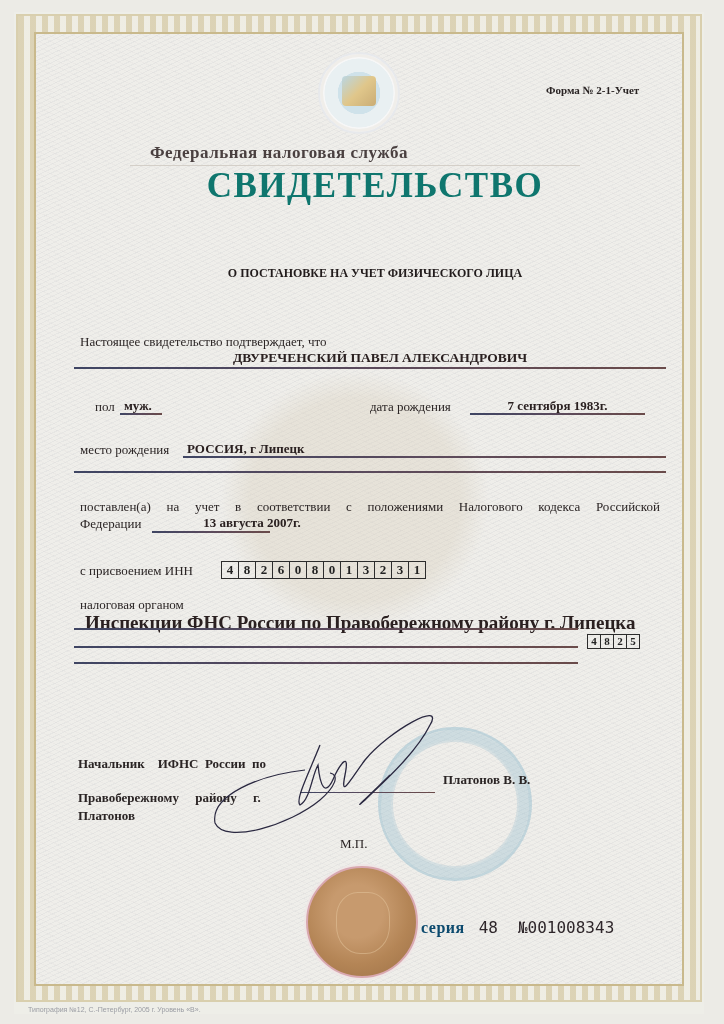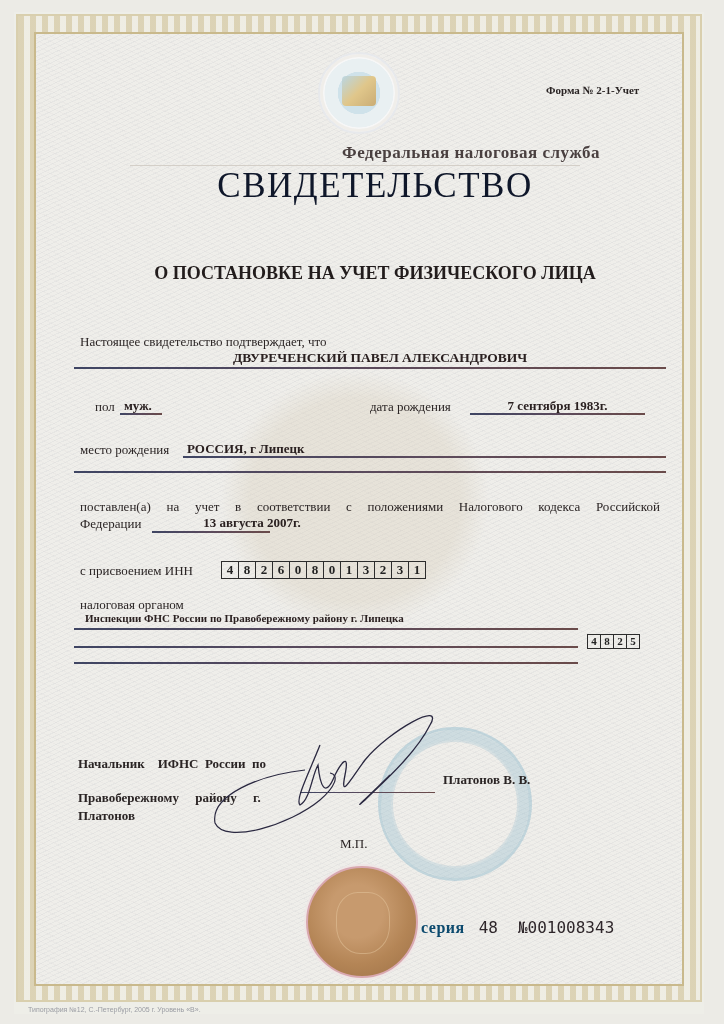--- a/index.html
+++ b/index.html
@@ -34,31 +34,31 @@
     border: 2px solid #e7e9ec;
     box-shadow: 0 0 0 3px #f0eeea inset;
   }
   .hologram .hol-center {
     position: absolute; left: 22px; top: 22px; width: 34px; height: 30px;
     background: linear-gradient(135deg, #b6d4e2, #e3c27a 50%, #c9a360);
     border-radius: 4px; opacity: 0.85;
   }
   .form-no { left: 546px; top: 84px; font-weight: bold; font-size: 11px; color: #2a2424; }
   .agency {
-    left: 150px; top: 143px; width: 450px; text-align: right;
+    left: 150px; top: 143px; width: 450px; text-align: left;
     font-weight: bold; font-size: 17px; color: #4a4040; letter-spacing: 0.5px;
   }
   .agency-line { left: 130px; top: 165px; width: 450px; height: 1px; background: #d4cfc8; }
   .title {
     left: 150px; top: 166px; width: 450px; text-align: center;
-    font-weight: normal; font-size: 35px; color: #0f172a; letter-spacing: 1.5px;
+    font-weight: bold; font-size: 35px; color: #0f766e; letter-spacing: 1.5px;
   }
   .subtitle {
     left: 120px; top: 264px; width: 510px; text-align: center;
-    font-weight: bold; font-size: 18px; line-height: 18px; color: #221c1c;
+    font-weight: bold; font-size: 12px; line-height: 18px; color: #221c1c;
   }
   .emblem {
     left: 220px; top: 370px; width: 270px; height: 260px;
     border-radius: 45% 45% 40% 40%;
     background: radial-gradient(ellipse at center, rgba(215,205,185,0.35) 0 55%, rgba(0,0,0,0) 70%);
   }
   .label { font-size: 13px; color: #2a2424; }
   .value { font-weight: bold; font-size: 13px; color: #2a2020; }
   .uline { height: 1.5px; background: linear-gradient(90deg, #3f4563, #5b4a5c, #6a4b4a); }
   .boxes { display: flex; border: 1.5px solid #2c2c2c; }
@@ -145,21 +145,21 @@
   <span>8</span>
   <span>0</span>
   <span>1</span>
   <span>3</span>
   <span>2</span>
   <span>3</span>
   <span>1</span>
 </div>
 
 <div class="abs label" style="left:80px; top:597px;">налоговая органом</div>
-<div class="abs value" style="left:85px; top:612px; font-size:11px;">Инспекции ФНС России по Правобережному району г. Липецка</div>
+<div class="abs value" style="left:85px; top:612px; font-size:19px;">Инспекции ФНС России по Правобережному району г. Липецка</div>
 <div class="abs uline" style="left:74px; top:628px; width:504px;"></div>
 <div class="abs uline" style="left:74px; top:646px; width:504px;"></div>
 <div class="abs uline" style="left:74px; top:662px; width:504px;"></div>
 <div class="abs boxes small" style="left:587px; top:634px;">
   <span>4</span>
   <span>8</span>
   <span>2</span>
   <span>5</span>
 </div>
 

